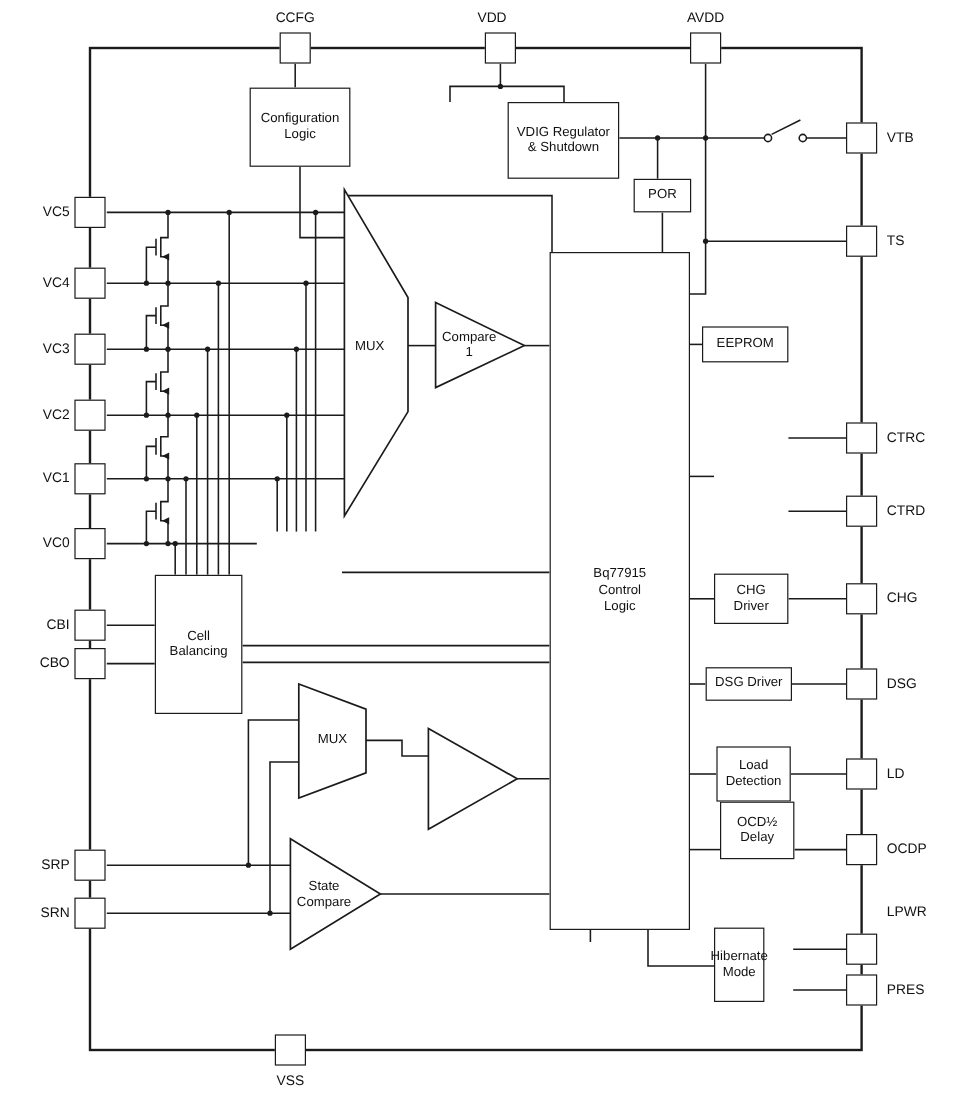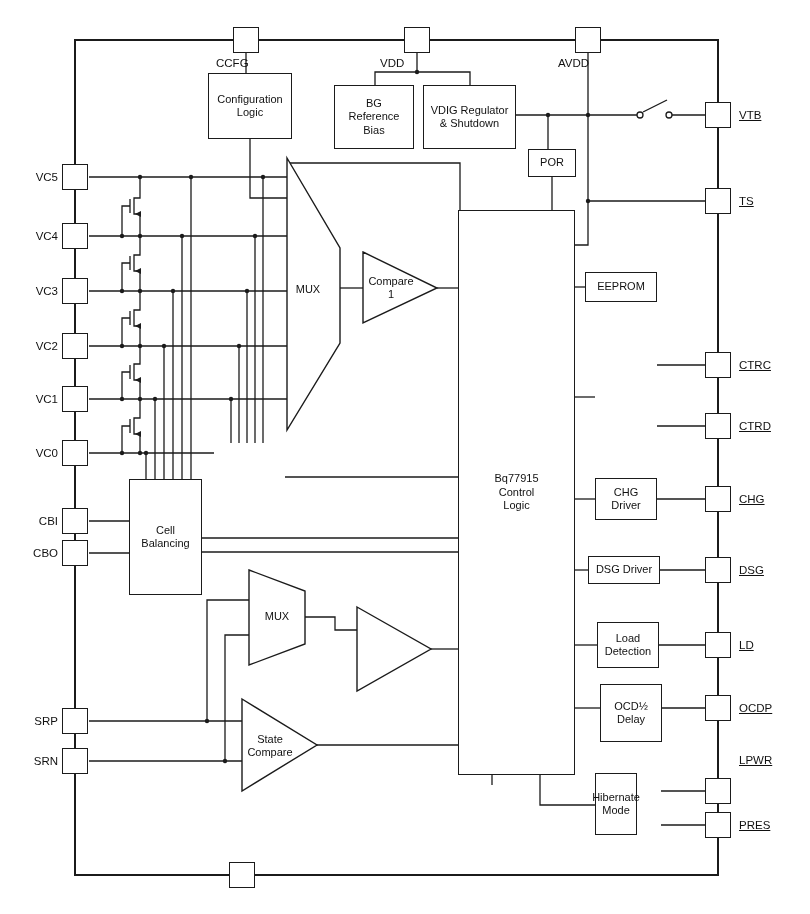--- a/index.html
+++ b/index.html
@@ -22,22 +22,22 @@
   }
   .pin {
     position:absolute; z-index:4; width:26px; height:26px;
     background:#fff; border:1.6px solid #1b1b1b;
   }
   .pin-label {
     position:absolute; z-index:4; font-size:11.5px; line-height:14px;
     white-space:nowrap;
   }
   .pin-label.l { width:48px; text-align:right; }
-  .pin-label.r { text-align:center;text-decoration:underline; }
-  .pin-label.c { width:60px; text-align:left;margin-top:48px; }
+  .pin-label.r { text-align:center; }
+  .pin-label.c { width:60px; text-align:center; }
 </style>
 </head>
 <body>
 
 <div class="canvas">
 
   <svg width="810" height="914" viewBox="0 0 810 914">
     <rect x="75" y="40" width="643" height="835" fill="none" stroke="#1b1b1b" stroke-width="2"></rect>
 
     <g fill="none" stroke-width="1.3" stroke="#1b1b1b">
@@ -162,38 +162,35 @@
         <circle cx="548" cy="115" r="2.2"></circle>
       <circle cx="588" cy="115" r="2.2"></circle>
         <circle cx="588" cy="201" r="2.2"></circle>
       <circle cx="207" cy="721" r="2.2"></circle>
         <circle cx="225" cy="761" r="2.2"></circle>
     </g>
   </svg>
 
   <div class="block" style="left:208px;top:73px;width:84px;height:66px">Configuration
 Logic</div>
-  <div class="block" style="left:334px;top:85px;width:80px;height:64px">BG
-Reference
-Bias</div>
   <div class="block" style="left:423px;top:85px;width:93px;height:64px">VDIG Regulator
 &amp; Shutdown</div>
   <div class="block" style="left:528px;top:149px;width:48px;height:28px">POR</div>
   <div class="block" style="left:129px;top:479px;width:73px;height:116px">Cell
 Balancing</div>
   <div class="block" style="left:458px;top:210px;width:117px;height:565px">Bq77915
 Control
 Logic</div>
   <div class="block" style="left:585px;top:272px;width:72px;height:30px">EEPROM</div>
   <div class="block" style="left:595px;top:478px;width:62px;height:42px">CHG
 Driver</div>
   <div class="block" style="left:588px;top:556px;width:72px;height:28px">DSG Driver</div>
   <div class="block" style="left:597px;top:622px;width:62px;height:46px">Load
 Detection</div>
-  <div class="block" style="left:600px;top:684px;width:62px;height:58px">OCD½
+  <div class="block" style="left:600px;top:668px;width:62px;height:48px">OCD½
 Delay</div>
   <div class="block" style="left:595px;top:773px;width:42px;height:62px">Hibernate
 Mode</div>
 
   <div class="shape-label" style="left:286px;top:280px;width:44px;height:20px">MUX</div>
   <div class="shape-label" style="left:364px;top:272px;width:54px;height:32px">Compare
 1</div>
   <div class="shape-label" style="left:255px;top:607px;width:44px;height:20px">MUX</div>
   <div class="shape-label" style="left:358px;top:633px;width:54px;height:32px"></div>
   <div class="shape-label" style="left:240px;top:730px;width:60px;height:32px">State

